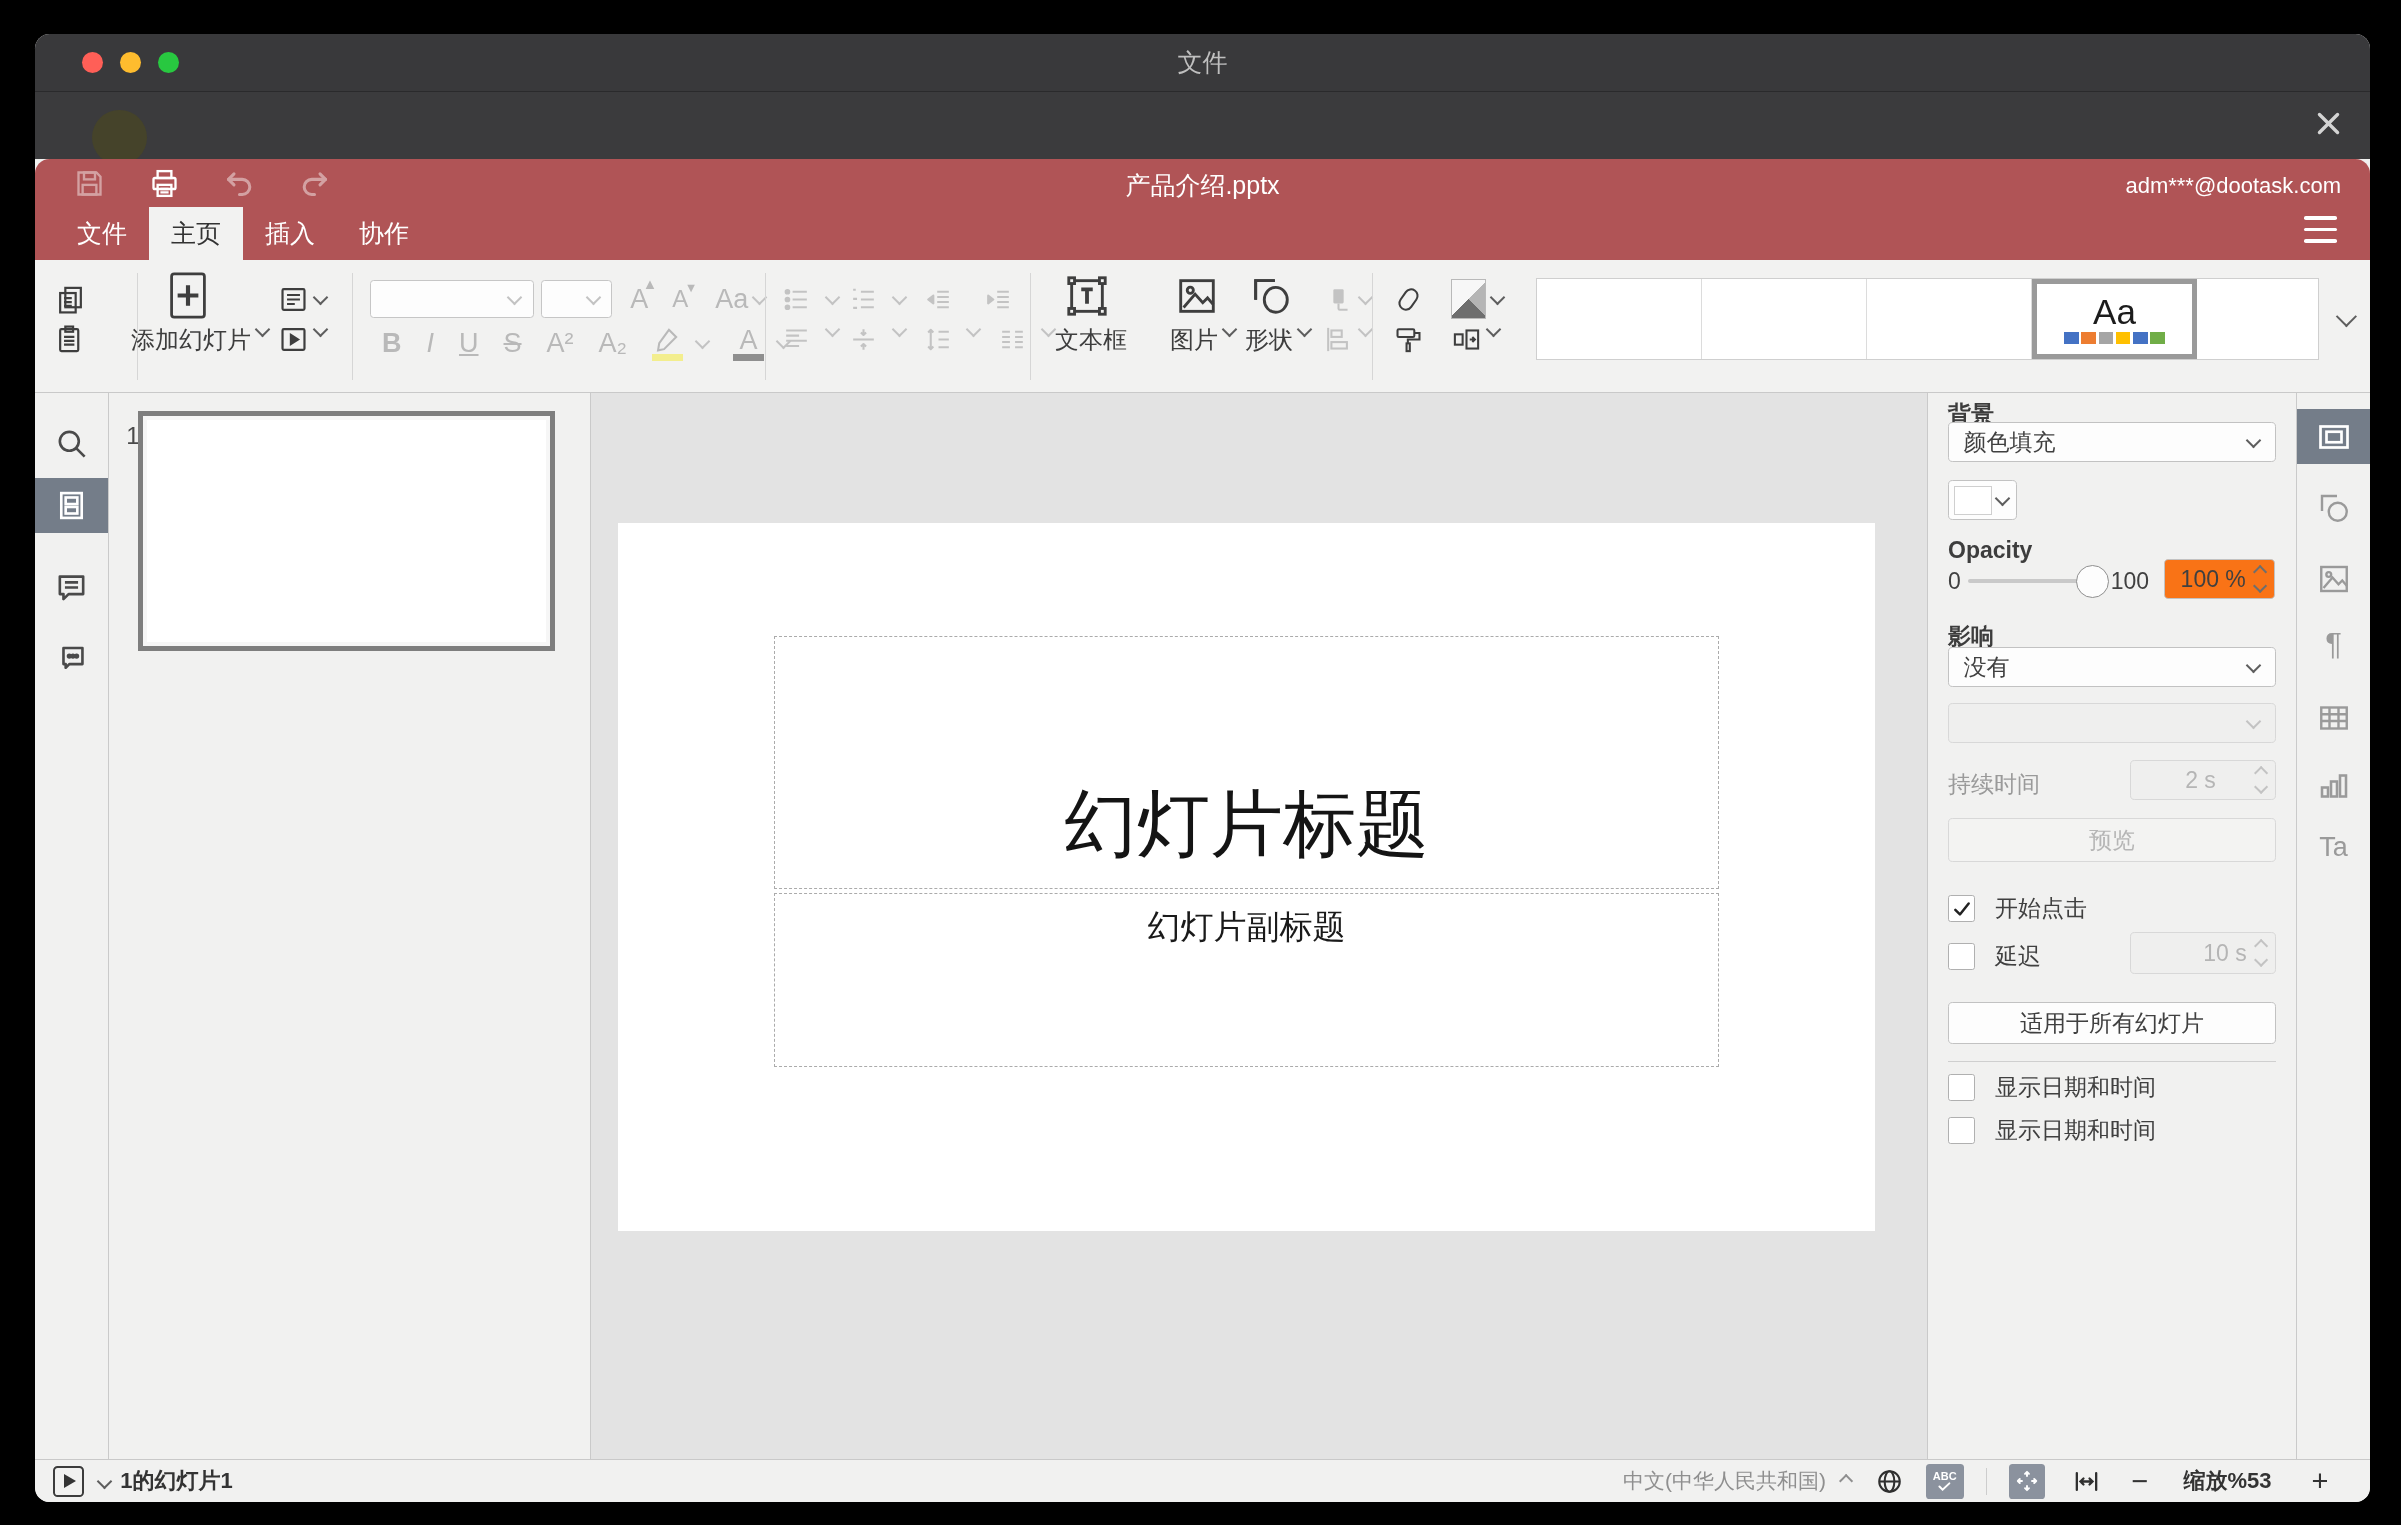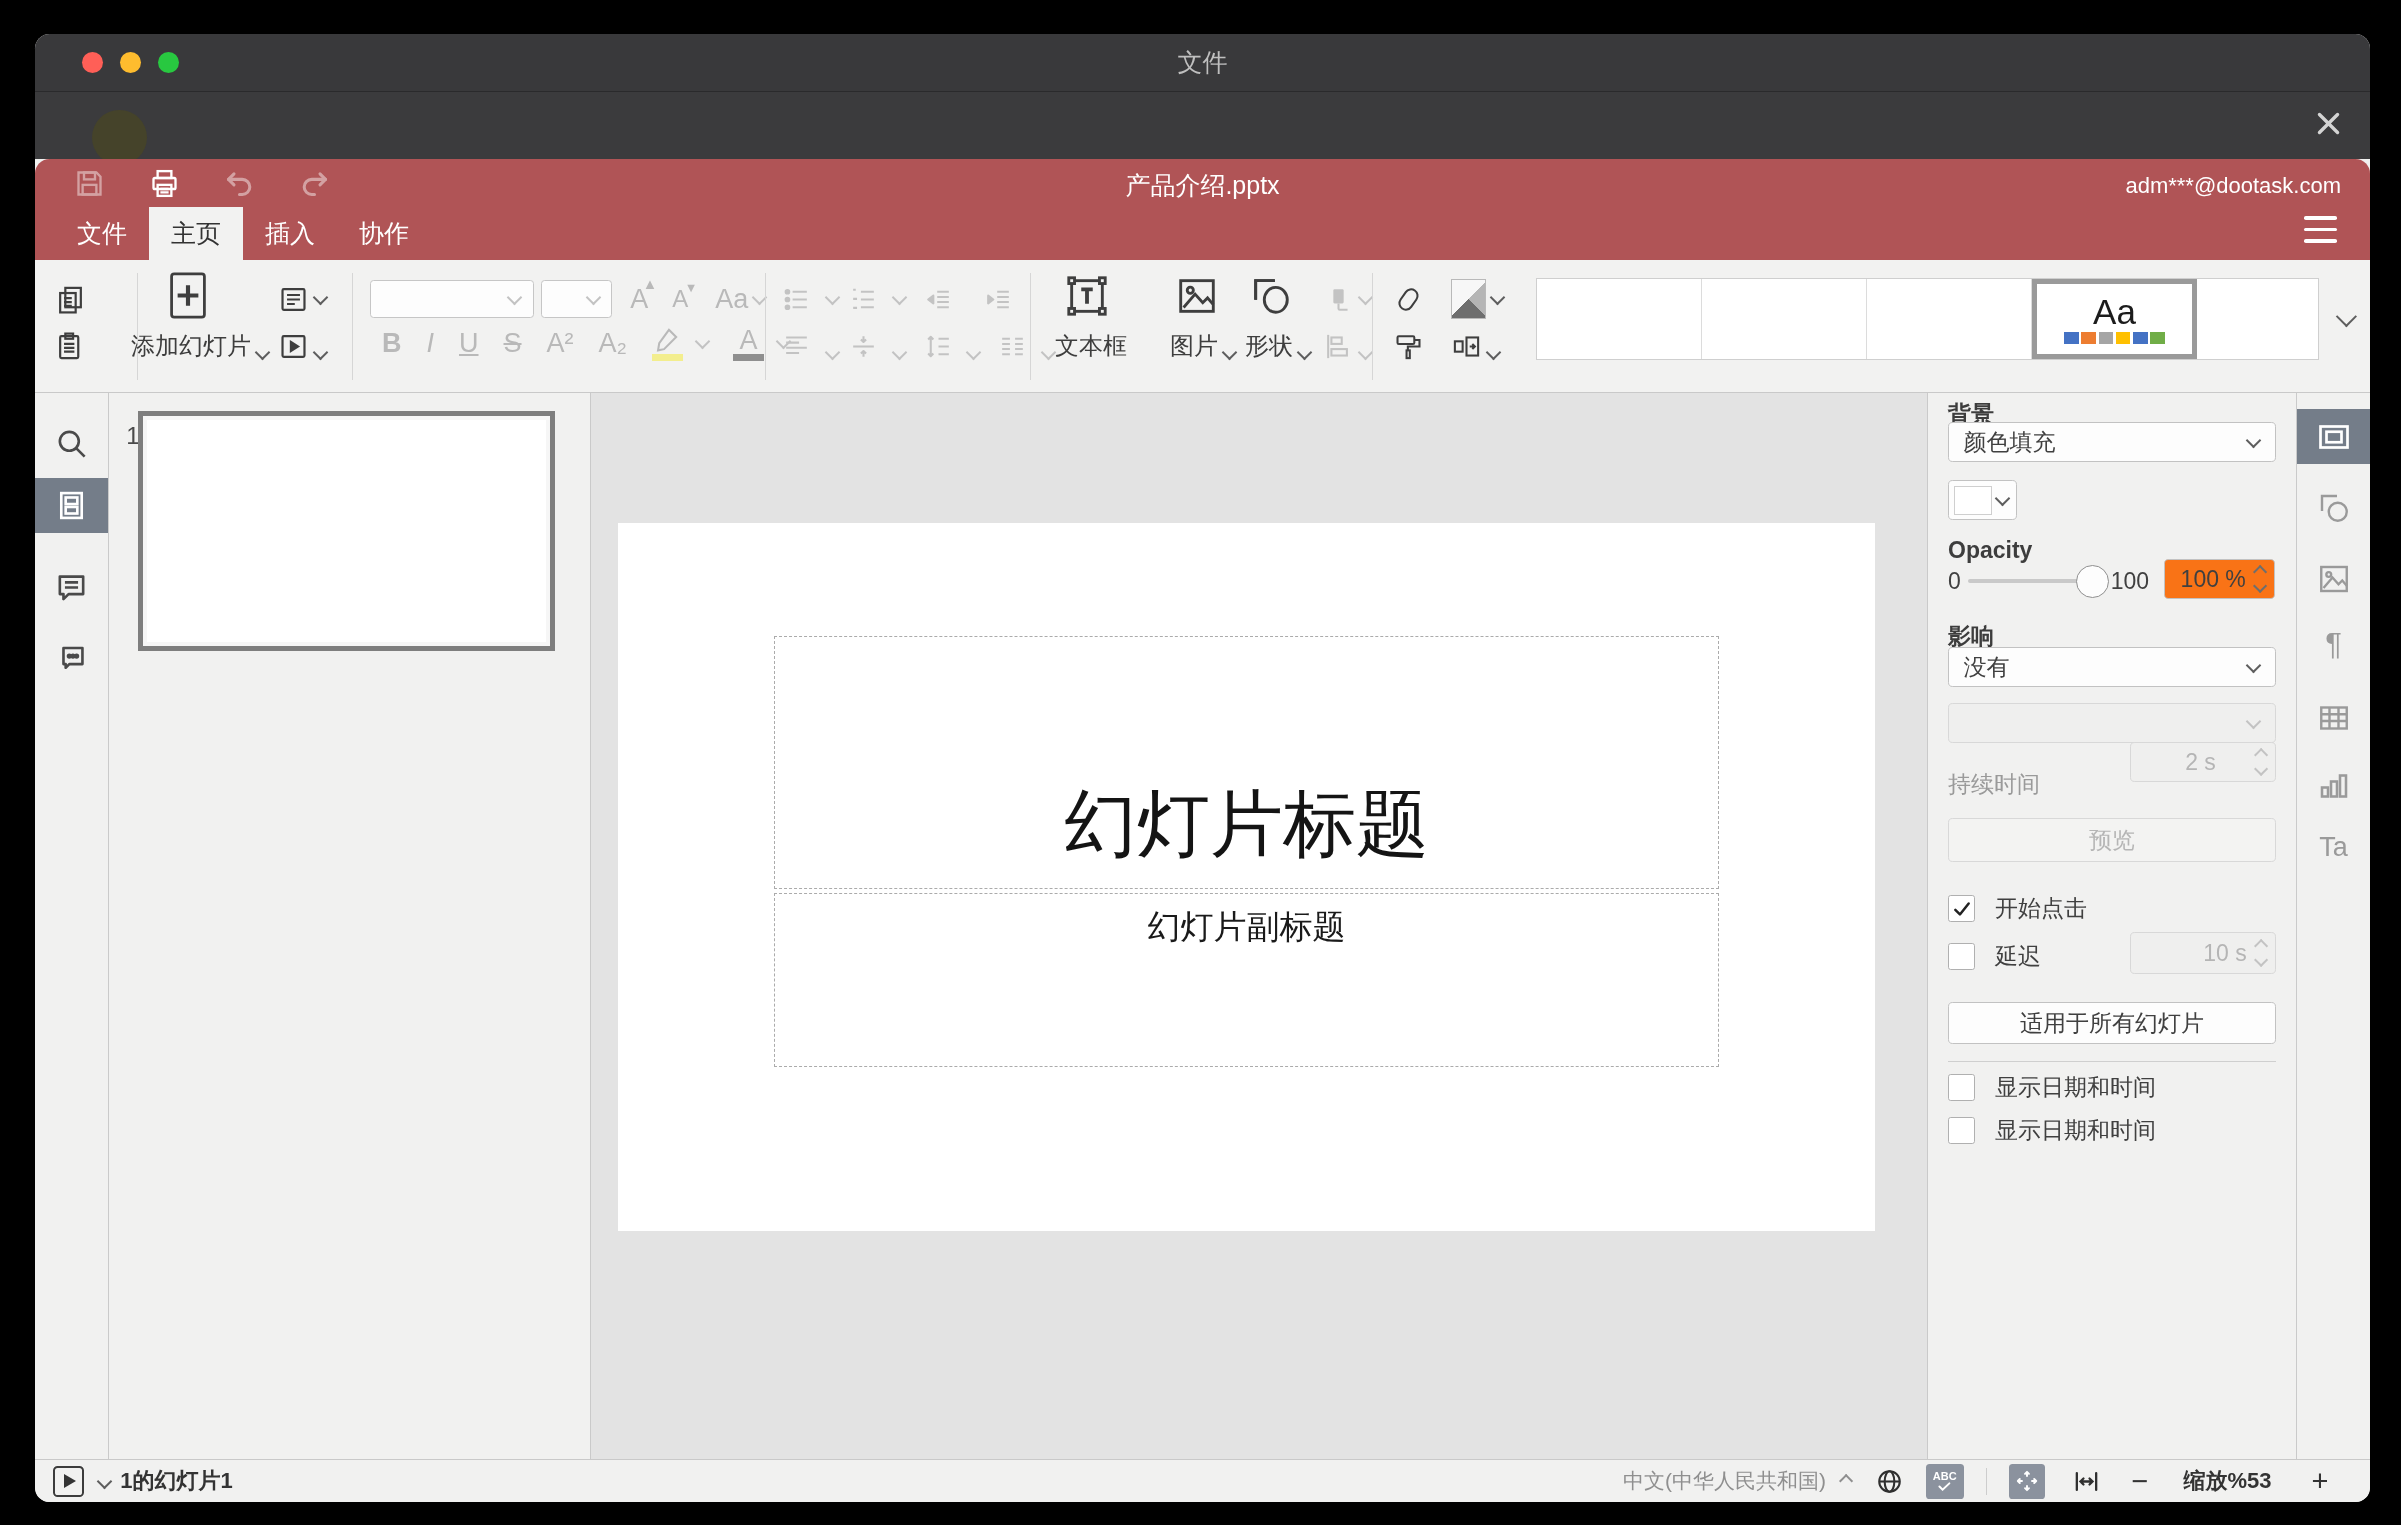--- a/index.html
+++ b/index.html
@@ -32,21 +32,21 @@
   .tab.active{background:#f2f2f1;color:#333;}
   .hamburger{position:absolute;right:33px;top:57px;width:33px;height:27px;display:flex;flex-direction:column;justify-content:space-between;cursor:pointer;}
   .hamburger span{display:block;height:3.6px;background:#fff;border-radius:1.8px;}
 
   
   .toolbar{position:absolute;left:0;top:226px;width:100%;height:132px;background:#f2f2f1;border-bottom:0.9px solid #c9c9c9;}
   .vdiv{position:absolute;top:12.8px;height:107px;width:0.9px;background:#d6d6d6;}
   .ti{width:31px;height:31px;color:#3e3e3e;}
   .ti.dis{color:#c3c3c3;}
   .trow1{position:absolute;top:20px;height:38px;display:flex;align-items:center;}
-  .trow2{position:absolute;top:64px;height:38px;display:flex;align-items:flex-end;}
+  .trow2{position:absolute;top:64px;height:38px;display:flex;align-items:flex-start;}
   .tlabel{font-size:24px;color:#3e3e3e;white-space:nowrap;}
   .chev{display:inline-block;width:9px;height:9px;border-right:2.3px solid #5e5e5e;border-bottom:2.3px solid #5e5e5e;transform:rotate(45deg);margin:0 1.8px 3.6px 5.5px;}
   .chev.dis{border-color:#c3c3c3;}
   .combo{background:#fdfdfd;border:0.9px solid #c6c6c6;border-radius:3.6px;height:38px;display:flex;align-items:center;justify-content:flex-end;padding-right:11px;box-sizing:border-box;}
   .fmt{font-size:27px;color:#b9b9b9;display:flex;align-items:center;gap:25px;}
   .fmt .b{font-weight:bold;}
   .fmt .i{font-style:italic;}
   .fmt .u{text-decoration:underline;}
   .fmt .s{text-decoration:line-through;}
   .pen-wrap{position:relative;width:33px;height:36px;}
@@ -545,21 +545,21 @@
       <div class="rp-select" style="top:254px;">
         <span>没有</span>
           <span class="chev"></span>
       </div>
       <div class="rp-select disabled" style="top:310px;">
         <span></span>
           <span class="chev dis"></span>
       </div>
 
       <div style="position:absolute;left:20px;top:376px;color:#9a9a9a;">持续时间</div>
-      <div class="spinbox disabled" style="left:202px;top:349px;width:146px;height:40px;gap:40px;">
+      <div class="spinbox disabled" style="left:202px;top:367px;width:146px;height:40px;gap:40px;">
         <span>2 s</span>
         <span class="spin-arrows">
             <span class="chev-u"></span>
             <span class="chev-d"></span>
           </span>
       </div>
       <div class="rp-btn disabled" style="top:425px;height:44px;">
         <span>预览</span>
       </div>
 

